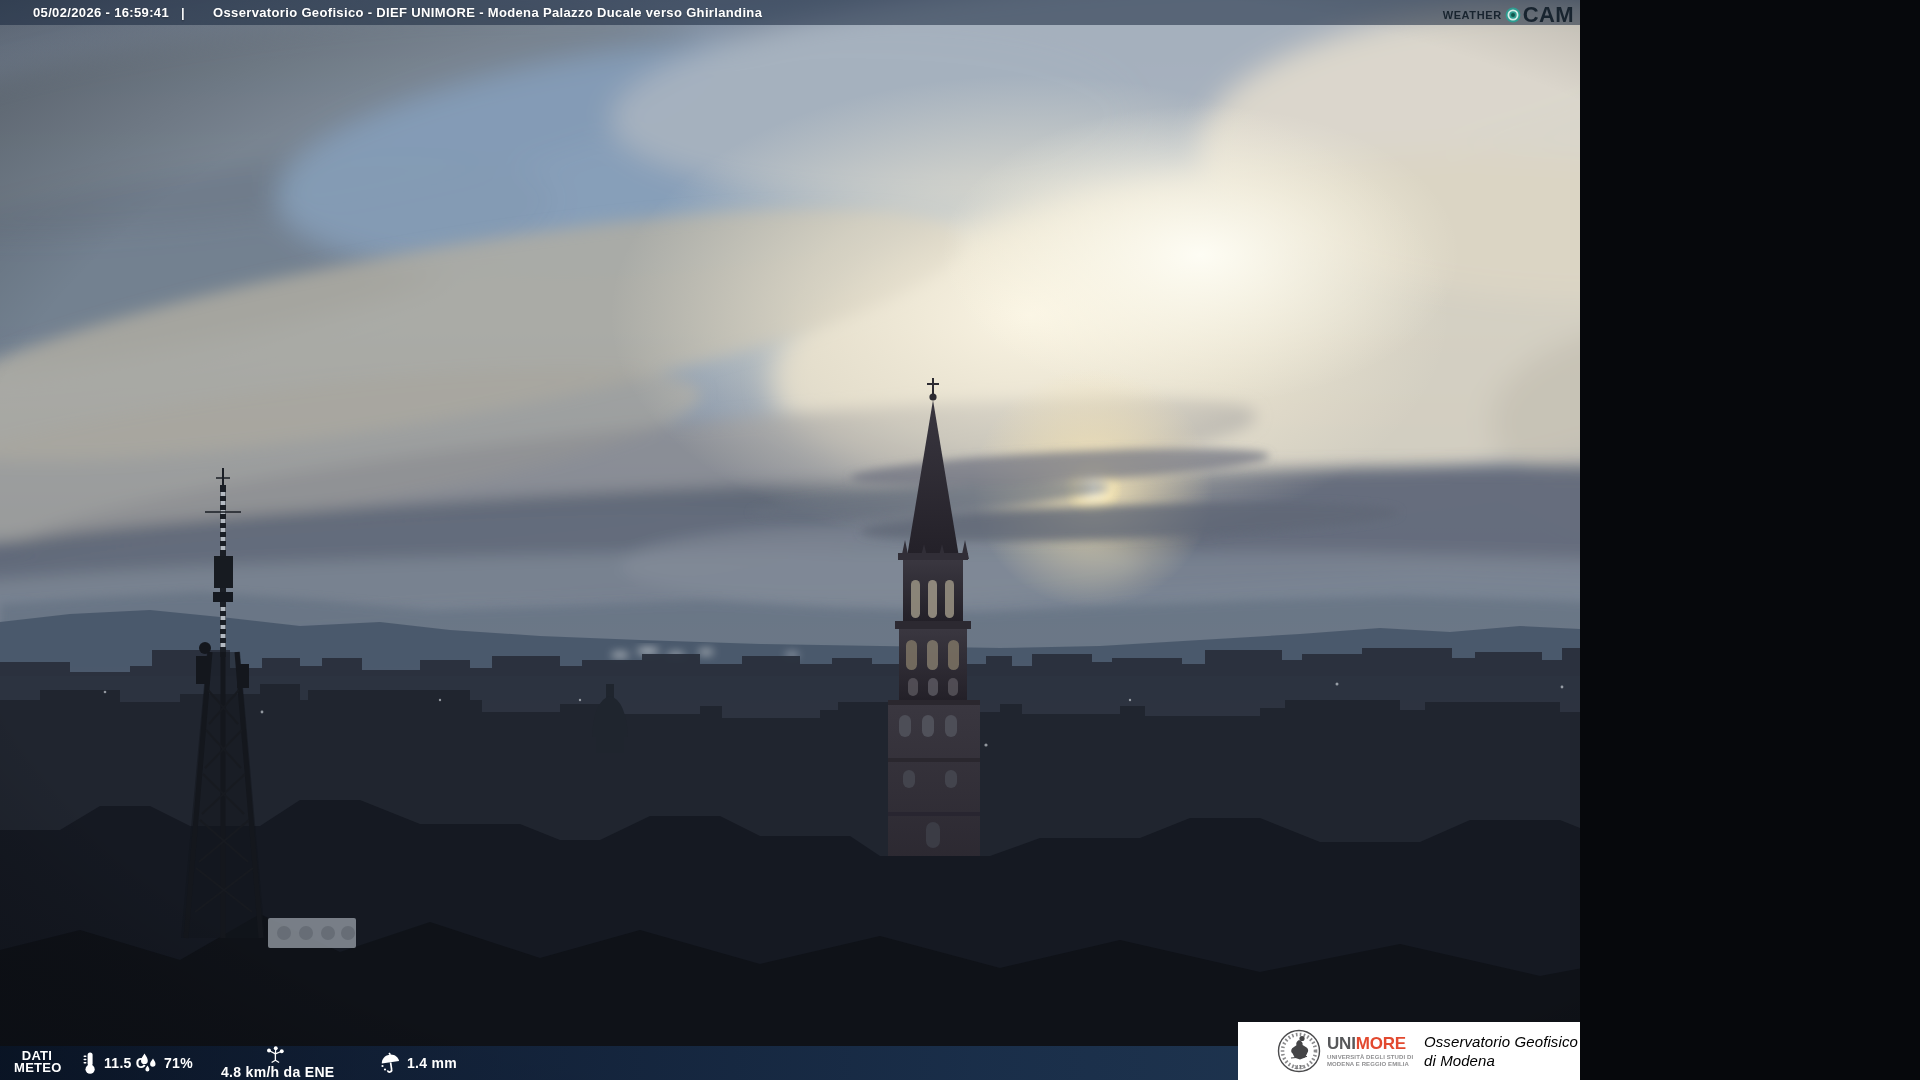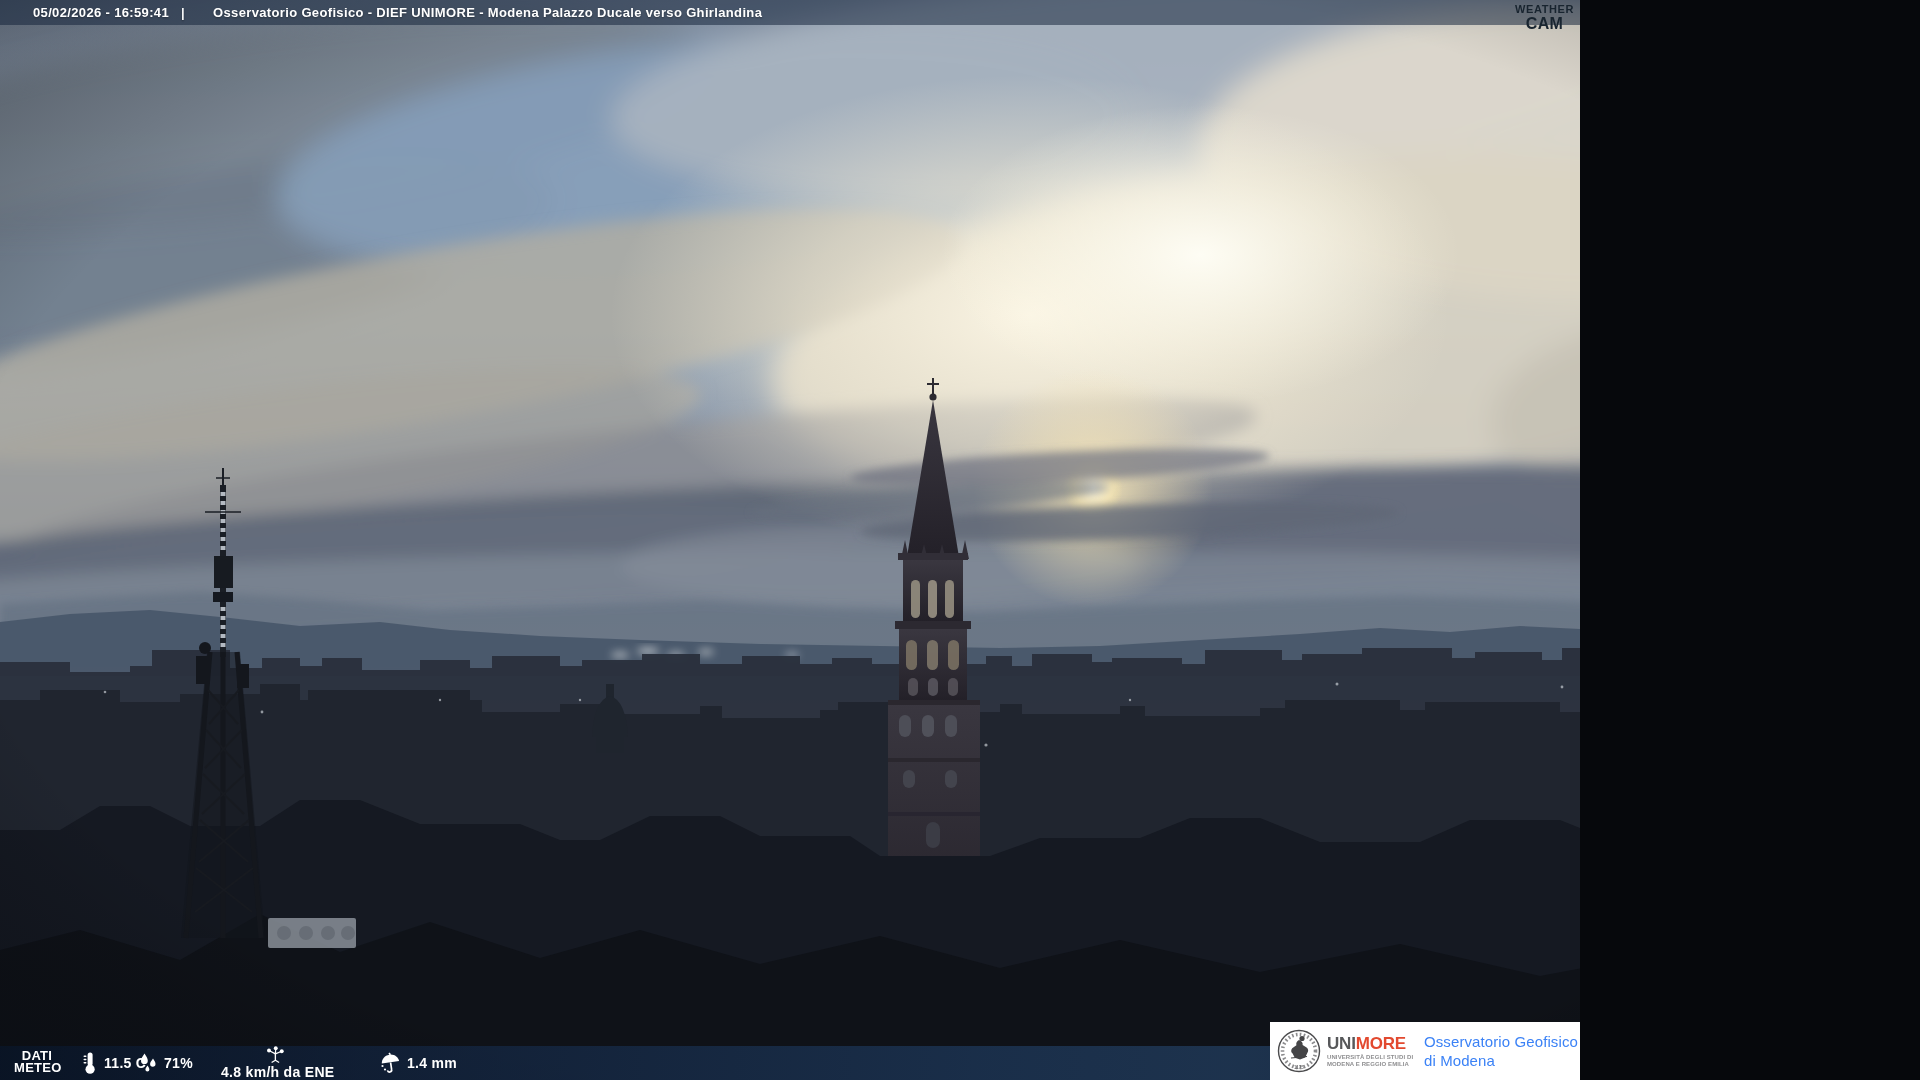--- a/index.html
+++ b/index.html
@@ -11,48 +11,48 @@
   .topbar{position:absolute;top:0;left:0;width:100%;height:25px;
           background:rgba(18,32,56,.52);display:flex;align-items:center;
           color:#fff;font-weight:700;font-size:13px;letter-spacing:.35px;
           text-shadow:0 1px 2px rgba(0,0,0,.35);white-space:nowrap;}
   .topbar .dt{margin-left:33px;}
   .topbar .sep{margin-left:12px;opacity:.95;}
   .topbar .ttl{margin-left:28px;}
 
   
   .wcam{position:absolute;top:3px;right:6px;height:24px;display:flex;
-        align-items:center;color:#18242f;flex-direction:column;}
+        align-items:center;color:#18242f;}
   .wcam .w1{font-size:11px;font-weight:700;letter-spacing:.6px;}
   .wcam .wdot{margin:0 2px 0 3px;}
-  .wcam .w2{font-size:16px;font-weight:800;letter-spacing:.4px;}
+  .wcam .w2{font-size:22px;font-weight:800;letter-spacing:.4px;}
 
   
   .bottombar{position:absolute;left:0;bottom:0;width:100%;height:34px;
      background:linear-gradient(90deg,rgba(9,22,42,.74) 0%,rgba(19,40,72,.62) 25%,
         rgba(36,74,122,.5) 62%,rgba(46,90,142,.45) 78%,rgba(34,66,108,.5) 100%);
      color:#fff;}
   .dati{position:absolute;left:14px;top:4px;width:46px;text-align:center;
         font-size:13px;line-height:12px;font-weight:700;letter-spacing:.3px;}
   .metric{position:absolute;top:0;height:34px;display:flex;align-items:center;
           font-size:14px;font-weight:700;letter-spacing:.3px;white-space:nowrap;}
   .metric svg{margin-right:5px;}
   .m-temp{left:79px;} .m-hum{left:137px;} .m-wind{left:221px;flex-direction:column;} .m-rain{left:378px;}
 
   
   .logobox{position:absolute;right:0;bottom:0;width:310px;height:58px;background:#fff;
-           display:flex;align-items:center;}
+           display:flex;align-items:center;padding-left:32px;}
   .crest{margin-left:6px;flex:0 0 auto;}
   .wordmark{margin-left:5px;width:88px;flex:0 0 auto;}
   .wm-line{font-size:17px;font-weight:700;letter-spacing:-.2px;line-height:17px;}
   .wm-uni{color:#57585a;} .wm-more{color:#e2492f;}
   .wm-cap{margin-top:2px;font-size:6px;line-height:7px;color:#8f8f91;
           letter-spacing:.1px;font-weight:700;}
-  .orgtxt{margin-left:9px;color:#3b82f6;font-size:15px;line-height:19px;
-          letter-spacing:.1px;}
+  .orgtxt{margin-left:9px;color:#000000;font-size:15px;line-height:19px;
+          letter-spacing:.1px;font-style:italic;}
 </style>
 </head>
 <body>
 
 <div id="screen">
 
   <svg id="scene" viewBox="0 0 1920 1080" width="1920" height="1080" preserveAspectRatio="none">
     <defs>
       <linearGradient id="gSky" x1="0" y1="0" x2="0" y2="1">
         <stop offset="0" stop-color="#7f8c9e"></stop>

